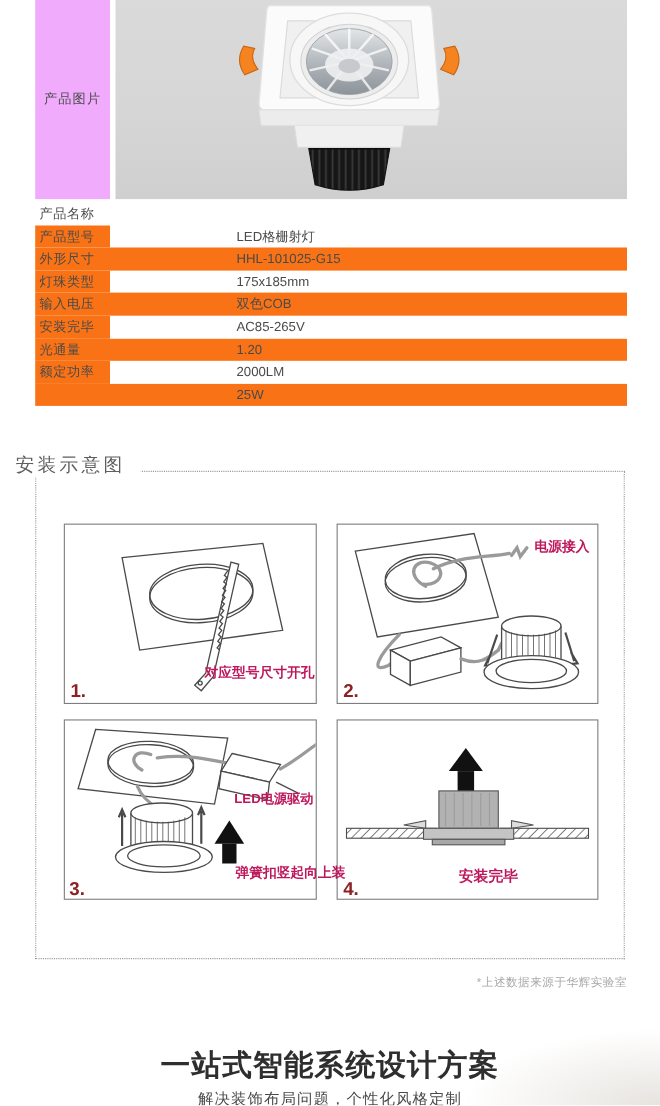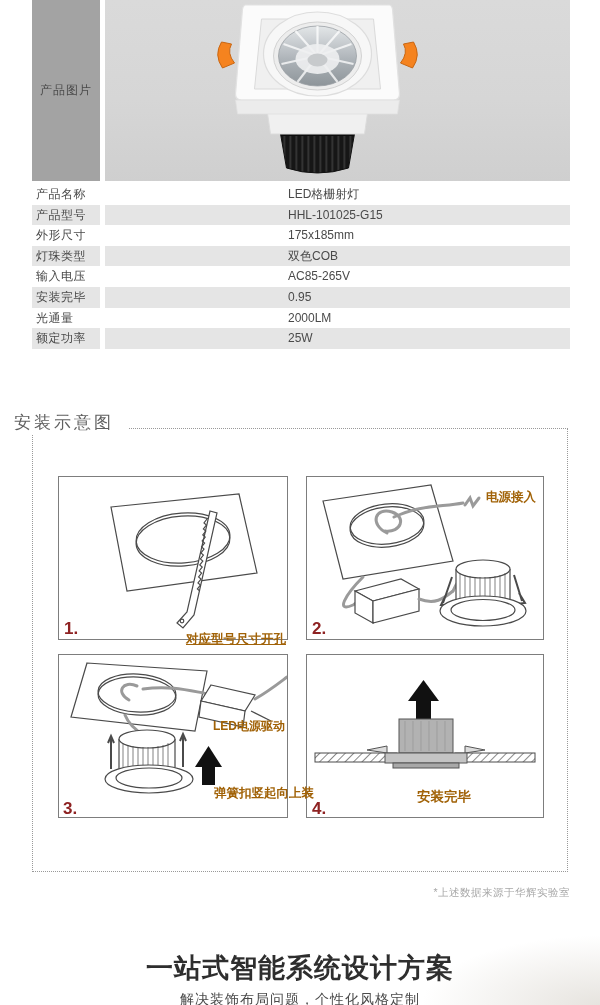--- a/index.html
+++ b/index.html
@@ -1,51 +1,51 @@
 <!DOCTYPE html>
 <html><head>
 <meta charset="utf-8">
 <style>
   html,body{margin:0;padding:0;background:#fff;}
   #page{position:relative;width:600px;height:1005px;margin:0 auto;background:#fff;
         overflow:hidden;font-family:"Liberation Sans","DejaVu Sans",sans-serif;color:#4a4a4a;}
 
   
   .img-label-cell{position:absolute;left:32px;top:0;width:68px;height:181px;
-    background:#a3a3a3;display:flex;align-items:center;justify-content:center;
+    background:#f0abfc;display:flex;align-items:center;justify-content:center;
     font-size:12px;letter-spacing:1px;color:#4a4a4a;}
   .img-cell{position:absolute;left:105px;top:0;width:465px;height:181px;
     background:linear-gradient(180deg,#dadada 0%,#d6d6d6 55%,#cfcfcf 100%);overflow:hidden;}
   .product-svg{position:absolute;left:100px;top:2px;}
 
   
   .spec-table{position:absolute;left:32px;top:184px;width:538px;}
-  .spec-row{display:flex;height:20.6px;line-height:20.6px;font-size:12px;}
+  .spec-row{display:flex;height:20.6px;line-height:20.6px;font-size:12px;flex-direction:column;}
   .spec-label{width:68px;padding-left:4px;box-sizing:border-box;letter-spacing:0.5px;}
   .spec-gap{width:5px;}
   .spec-value{flex:1;padding-left:183px;box-sizing:border-box;}
-  .spec-row.alt .spec-label,.spec-row.alt .spec-value{background:#e5e5e5;}
+  .spec-row.alt .spec-label,.spec-row.alt .spec-value{background:#f97316;}
 
   
   .install-box{position:absolute;left:32px;top:428px;width:536px;height:444px;
     border:1px dotted #999;box-sizing:border-box;background:#fff;}
   .install-title{position:absolute;left:0;right:0;top:411px;text-align:left;z-index:2;}
   .install-title span{display:inline-block;background:#fff;padding:0 14px;
     font-size:17px;letter-spacing:3px;color:#5f5f5f;}
 
   .panel{position:absolute;border:1px solid #7d7d7d;background:#fff;box-sizing:border-box;}
   .panel svg{display:block;}
   #panel1{left:58px;top:476px;width:230px;height:164px;}
   #panel2{left:306px;top:476px;width:238px;height:164px;}
   #panel3{left:58px;top:654px;width:230px;height:164px;}
   #panel4{left:306px;top:654px;width:238px;height:164px;}
 
   .step-num{position:absolute;font-size:17px;font-weight:700;color:#8e2222;z-index:3;}
-  .diagram-label{position:absolute;font-weight:700;color:#a16207;z-index:3;white-space:nowrap;}
-  #lbl-step1{left:186px;top:631px;font-size:12.5px;text-decoration:underline;}
+  .diagram-label{position:absolute;font-weight:700;color:#be185d;z-index:3;white-space:nowrap;}
+  #lbl-step1{left:186px;top:603px;font-size:12.5px;}
   #lbl-step2{left:486px;top:489px;font-size:12.5px;}
   #lbl-step3a{left:213px;top:718px;font-size:12px;}
   #lbl-step3b{left:186px;top:785px;font-size:12.5px;margin-left:28px;}
   #lbl-step4{left:306px;top:788px;width:276px;text-align:center;font-size:13.5px;}
   #num1{left:64px;top:619px;}
   #num2{left:312px;top:619px;}
   #num3{left:63px;top:799px;}
   #num4{left:312px;top:799px;}
 
   
@@ -145,21 +145,21 @@
       <div class="spec-value">双色COB</div>
     </div>
     <div class="spec-row">
       <div class="spec-label">输入电压</div>
       <div class="spec-gap"></div>
       <div class="spec-value">AC85-265V</div>
     </div>
     <div class="spec-row alt">
       <div class="spec-label">安装完毕</div>
       <div class="spec-gap"></div>
-      <div class="spec-value">0.95</div>
+      <div class="spec-value">1.20</div>
     </div>
     <div class="spec-row">
       <div class="spec-label">光通量</div>
       <div class="spec-gap"></div>
       <div class="spec-value">2000LM</div>
     </div>
     <div class="spec-row alt">
       <div class="spec-label">额定功率</div>
       <div class="spec-gap"></div>
       <div class="spec-value">25W</div>

